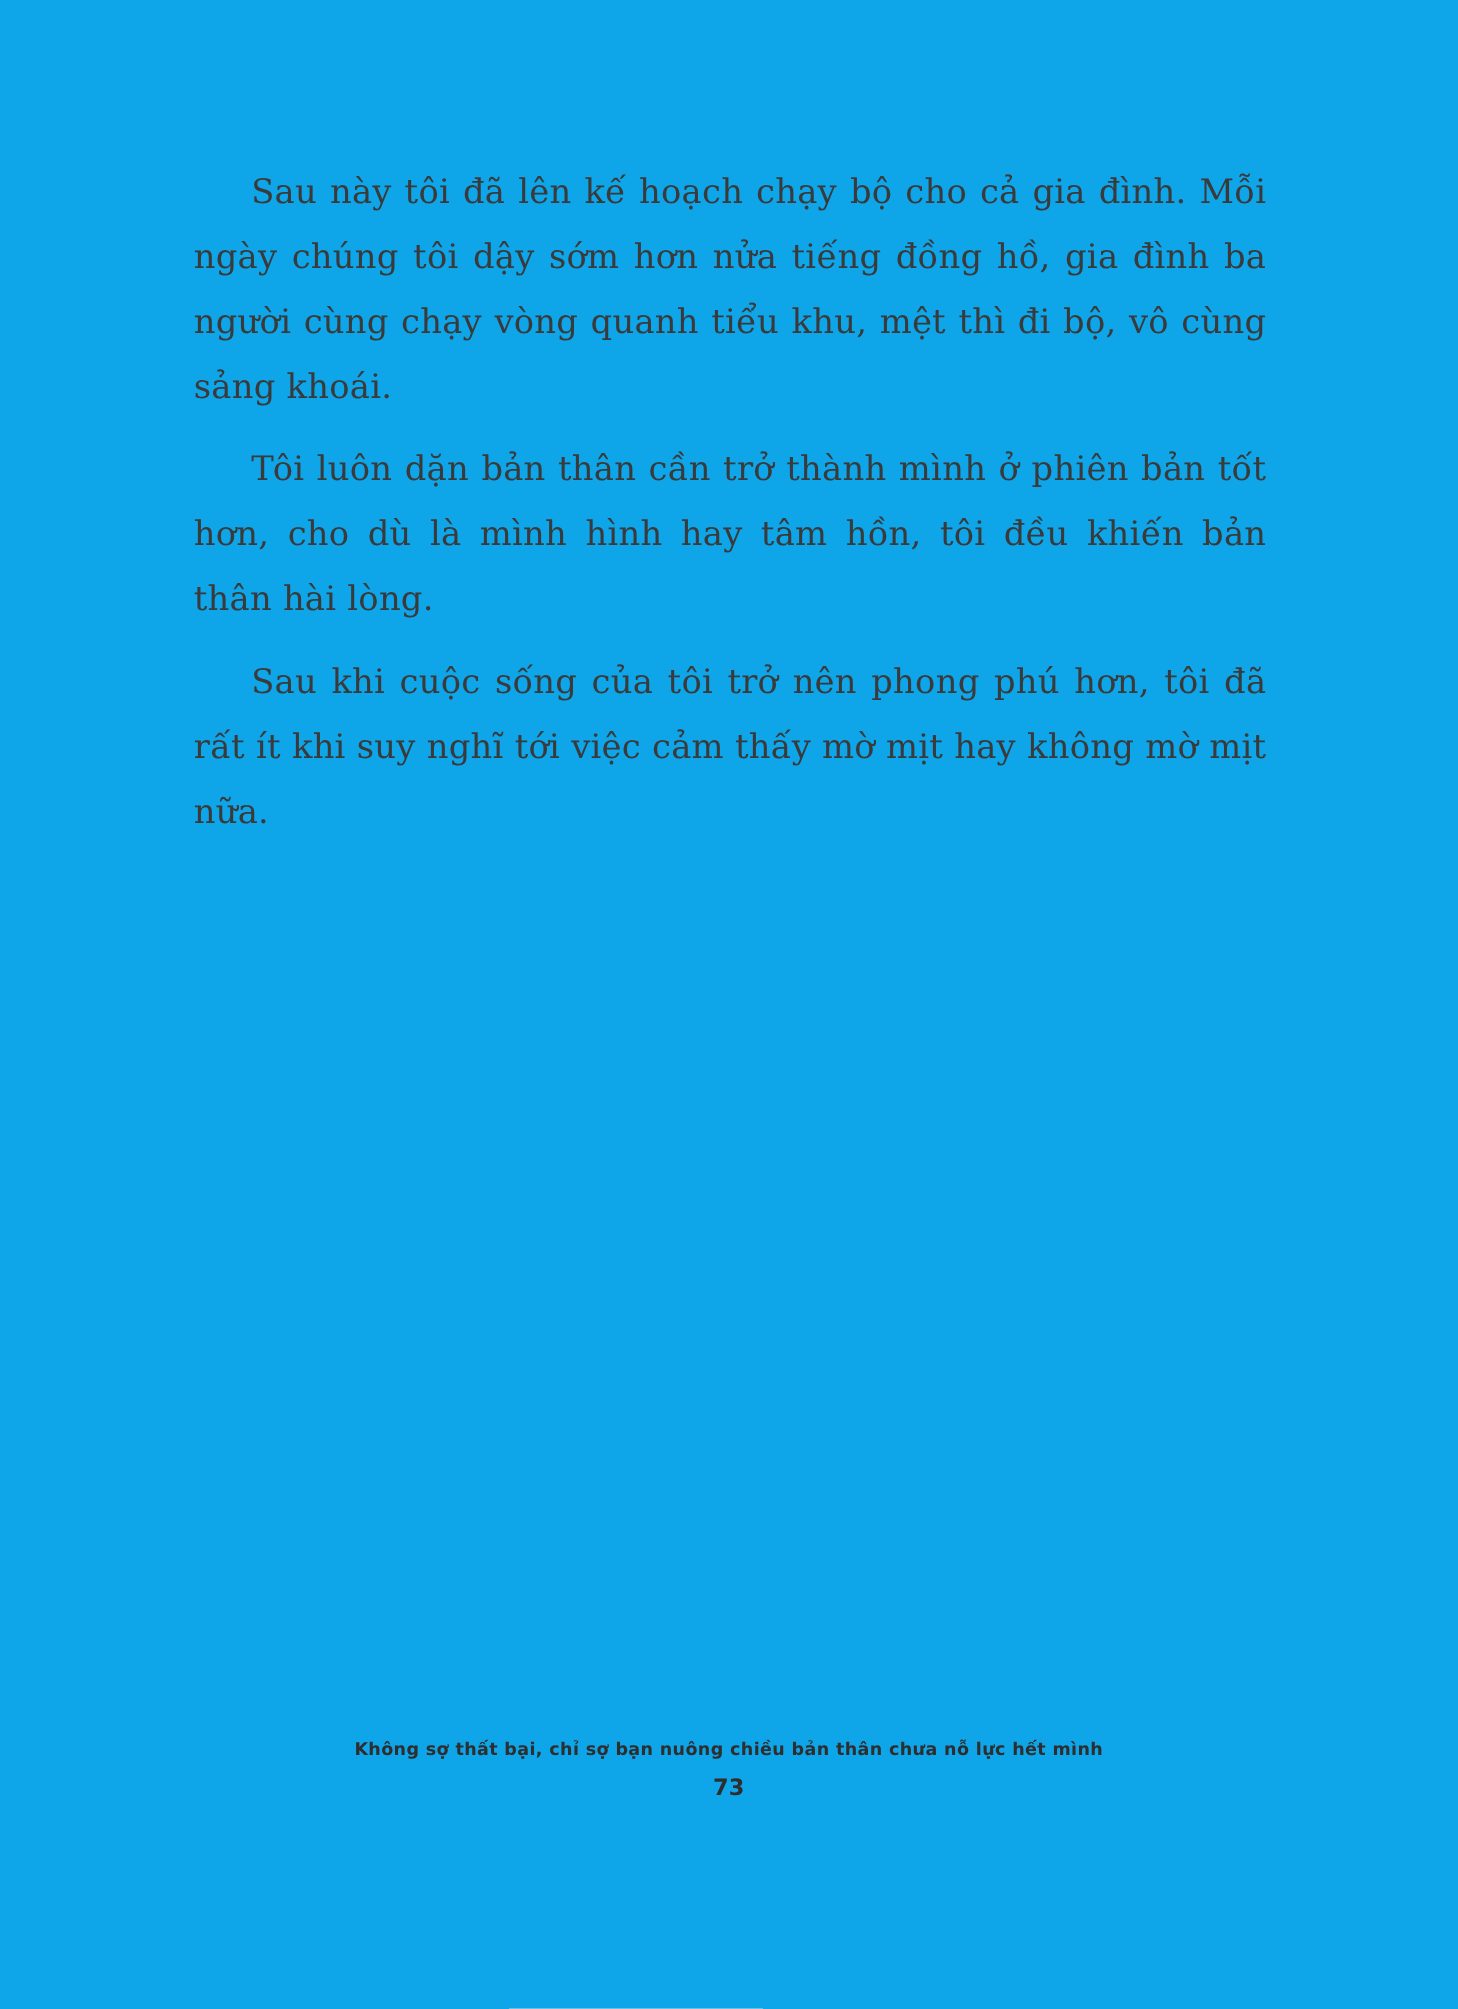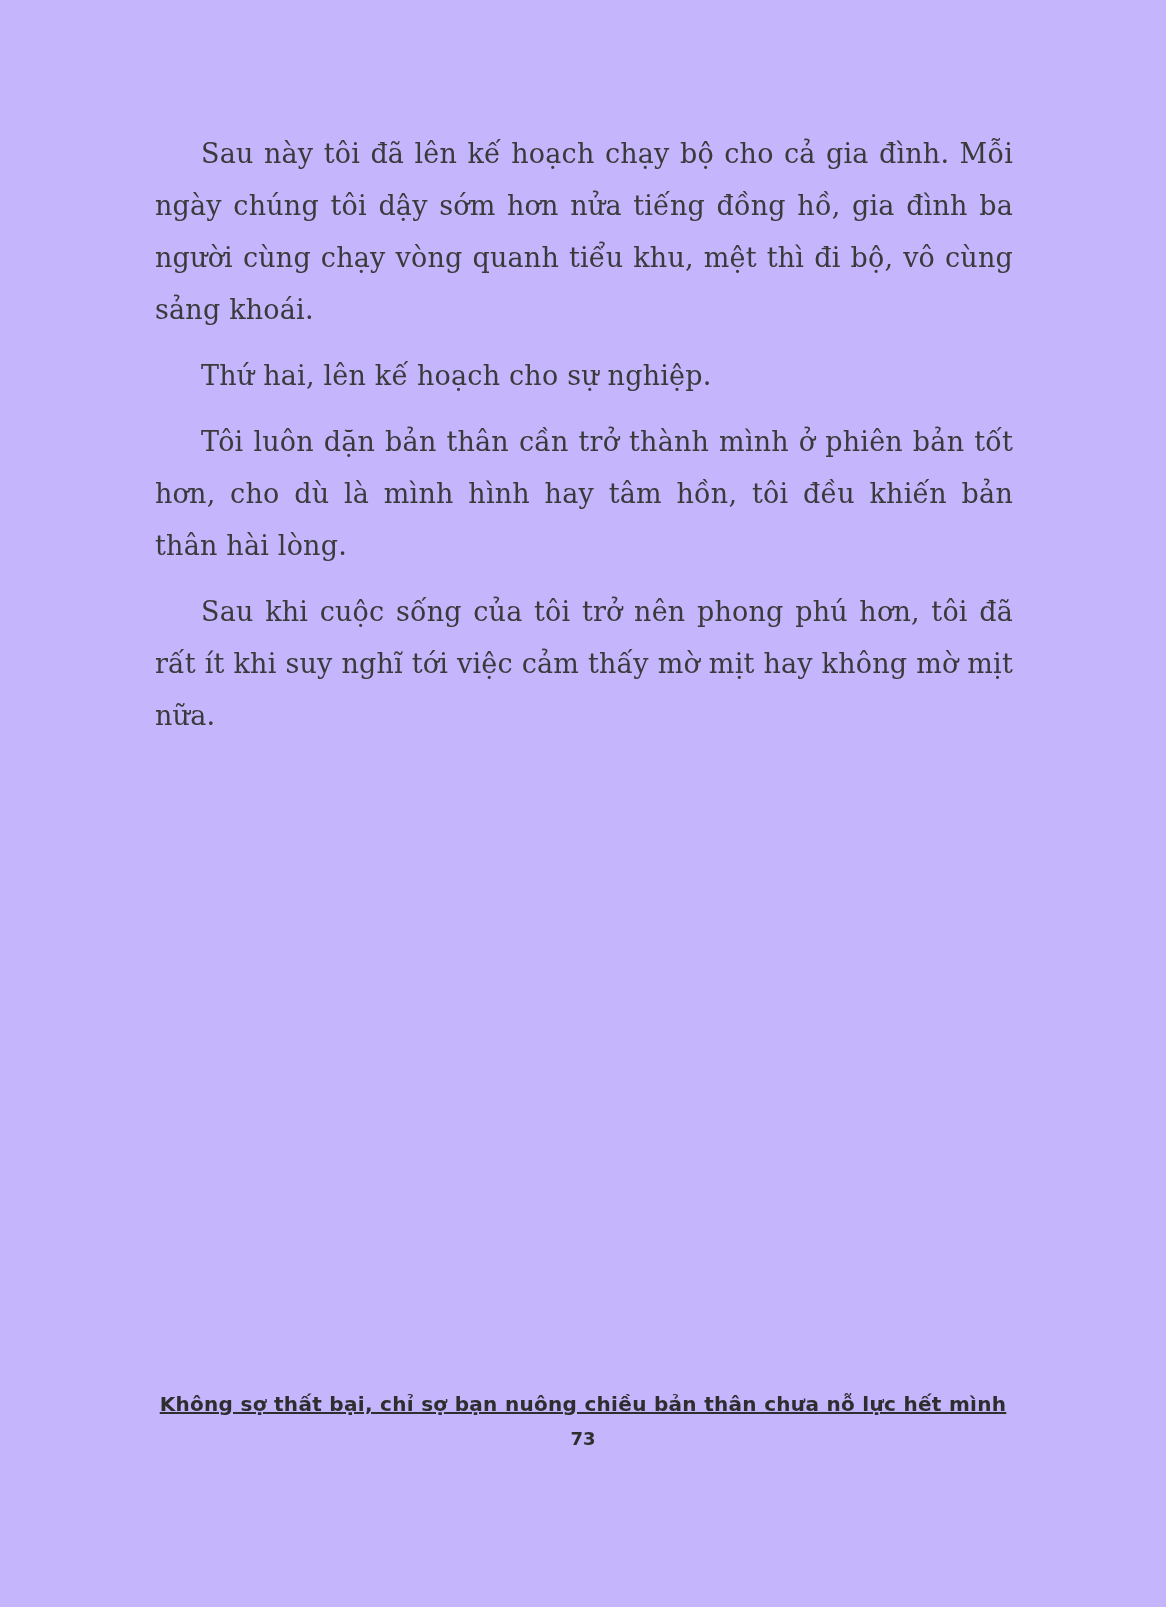--- a/index.html
+++ b/index.html
@@ -5,21 +5,21 @@
   html, body {
     margin: 0;
     padding: 0;
     background: #e8e8e8;
   }
   .page {
     position: relative;
     width: 1166px;
     height: 1607px;
     margin: 0 auto;
-    background: #c4b5fd;
+    background: #0ea5e9;
     font-family: "DejaVu Serif", "Liberation Serif", serif;
     color: #3a3a3a;
     overflow: hidden;
     box-sizing: border-box;
   }
   .body-text {
     position: absolute;
     top: 128px;
     left: 155px;
     width: 858px;
@@ -35,40 +35,38 @@
   .page-footer {
     position: absolute;
     top: 1392px;
     left: 0;
     width: 100%;
     text-align: center;
     font-family: "DejaVu Sans", "Liberation Sans", sans-serif;
     color: #2e2e2e;
   }
   .footer-tagline {
-    font-size: 20px;
+    font-size: 14px;
     font-weight: bold;
     letter-spacing: 0.3px;
     margin: 0;
-    text-decoration: underline;
   }
   .footer-page-number {
     font-size: 18px;
     font-weight: bold;
     margin-top: 12px;
   }
 </style>
 </head>
 <body>
 
 <div class="page">
 
   <div class="body-text">
     <p>Sau này tôi đã lên kế hoạch chạy bộ cho cả gia đình. Mỗi ngày chúng tôi dậy sớm hơn nửa tiếng đồng hồ, gia đình ba người cùng chạy vòng quanh tiểu khu, mệt thì đi bộ, vô cùng sảng khoái.</p>
-    <p>Thứ hai, lên kế hoạch cho sự nghiệp.</p>
     <p>Tôi luôn dặn bản thân cần trở thành mình ở phiên bản tốt hơn, cho dù là mình hình hay tâm hồn, tôi đều khiến bản thân hài lòng.</p>
     <p>Sau khi cuộc sống của tôi trở nên phong phú hơn, tôi đã rất ít khi suy nghĩ tới việc cảm thấy mờ mịt hay không mờ mịt nữa.</p>
   </div>
 
   <div class="page-footer">
     <p class="footer-tagline">Không sợ thất bại, chỉ sợ bạn nuông chiều bản thân chưa nỗ lực hết mình</p>
     <div class="footer-page-number">73</div>
   </div>
 
 </div>

